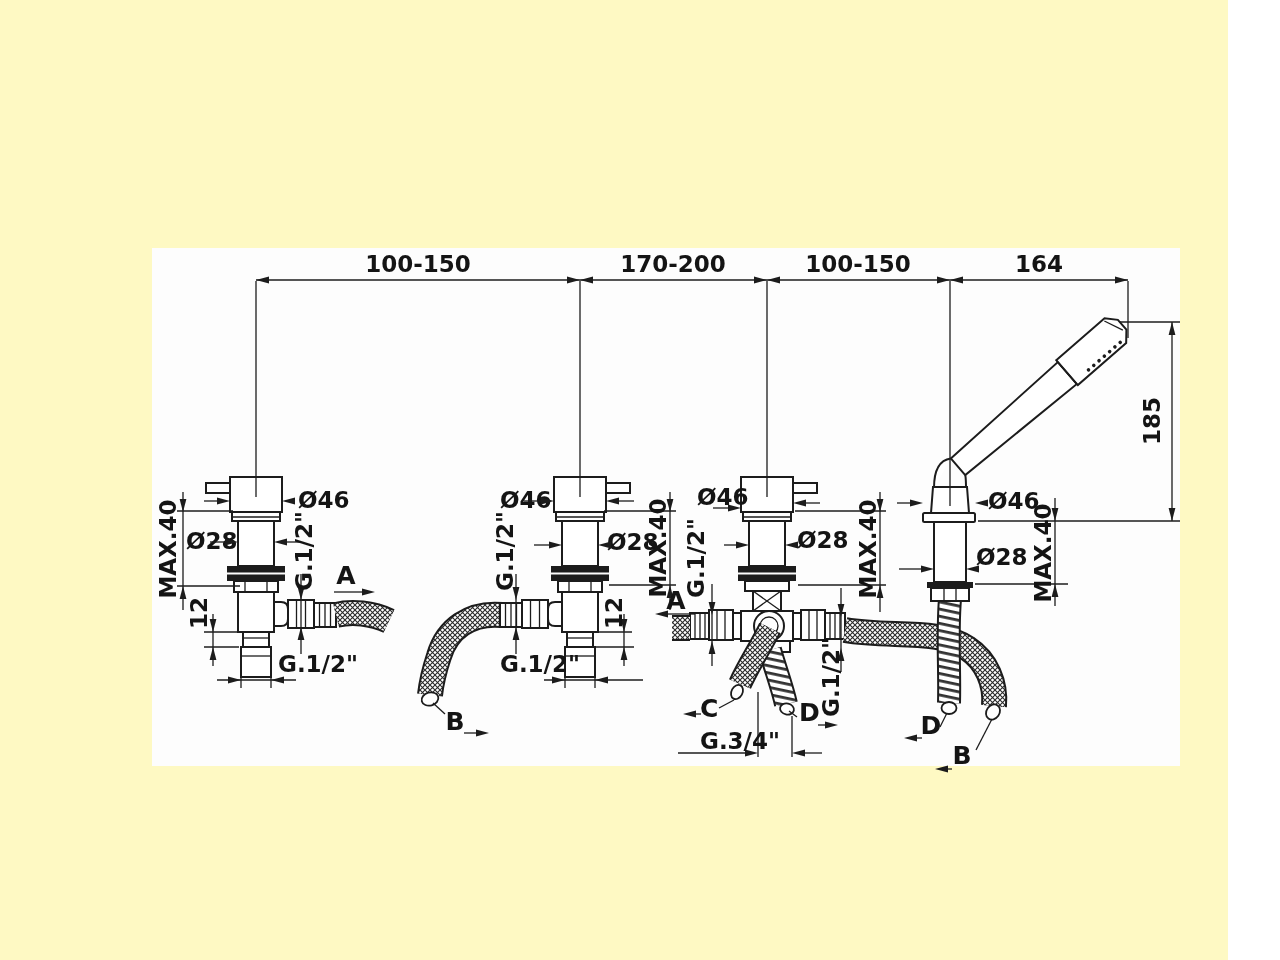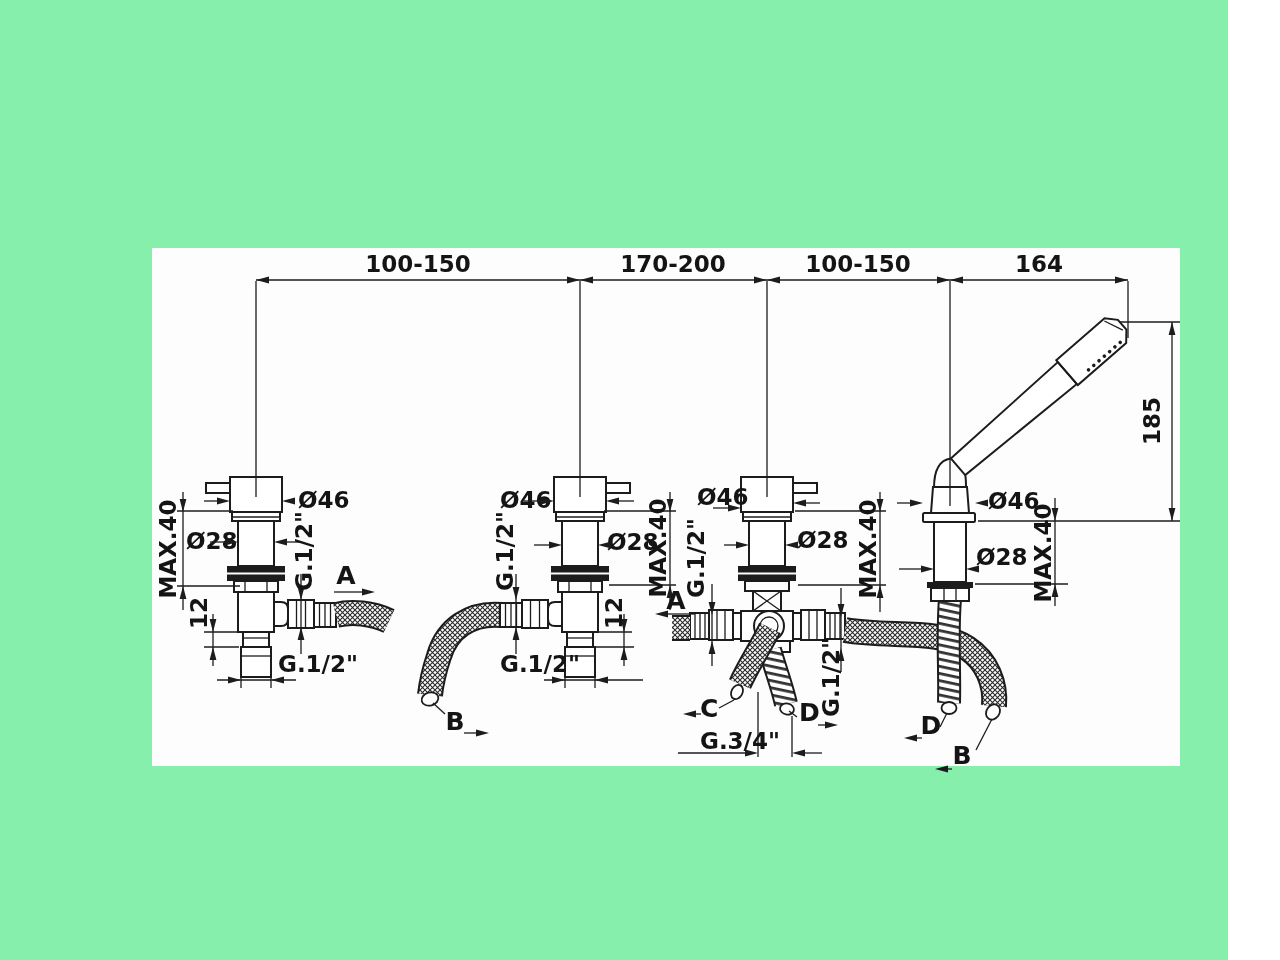--- a/index.html
+++ b/index.html
@@ -1,16 +1,16 @@
 <!DOCTYPE html>
 <html><head>
 <meta charset="utf-8">
 <style>
   html,body{margin:0;padding:0;background:#ffffff;}
-  .stage{width:1228px;height:960px;background:#86efac;position:relative;overflow:hidden;}
+  .stage{width:1228px;height:960px;background:#fef9c3;position:relative;overflow:hidden;}
   svg{display:block;}
   .part{stroke:#1c1c1c;stroke-width:2;fill:#ffffff;}
   .partthin{stroke:#1c1c1c;stroke-width:1.3;fill:none;}
   .dark{fill:#1c1c1c;stroke:none;}
   .dim{stroke:#1c1c1c;stroke-width:1.3;fill:none;}
   .ah{fill:#1c1c1c;stroke:none;}
   .hoseline{stroke:#1c1c1c;fill:none;}
   .braidline{stroke:url(#braid);fill:none;}
   .corrline{stroke:url(#corr);fill:none;}
   .tip{fill:#ffffff;stroke:#1c1c1c;stroke-width:1.8;}

